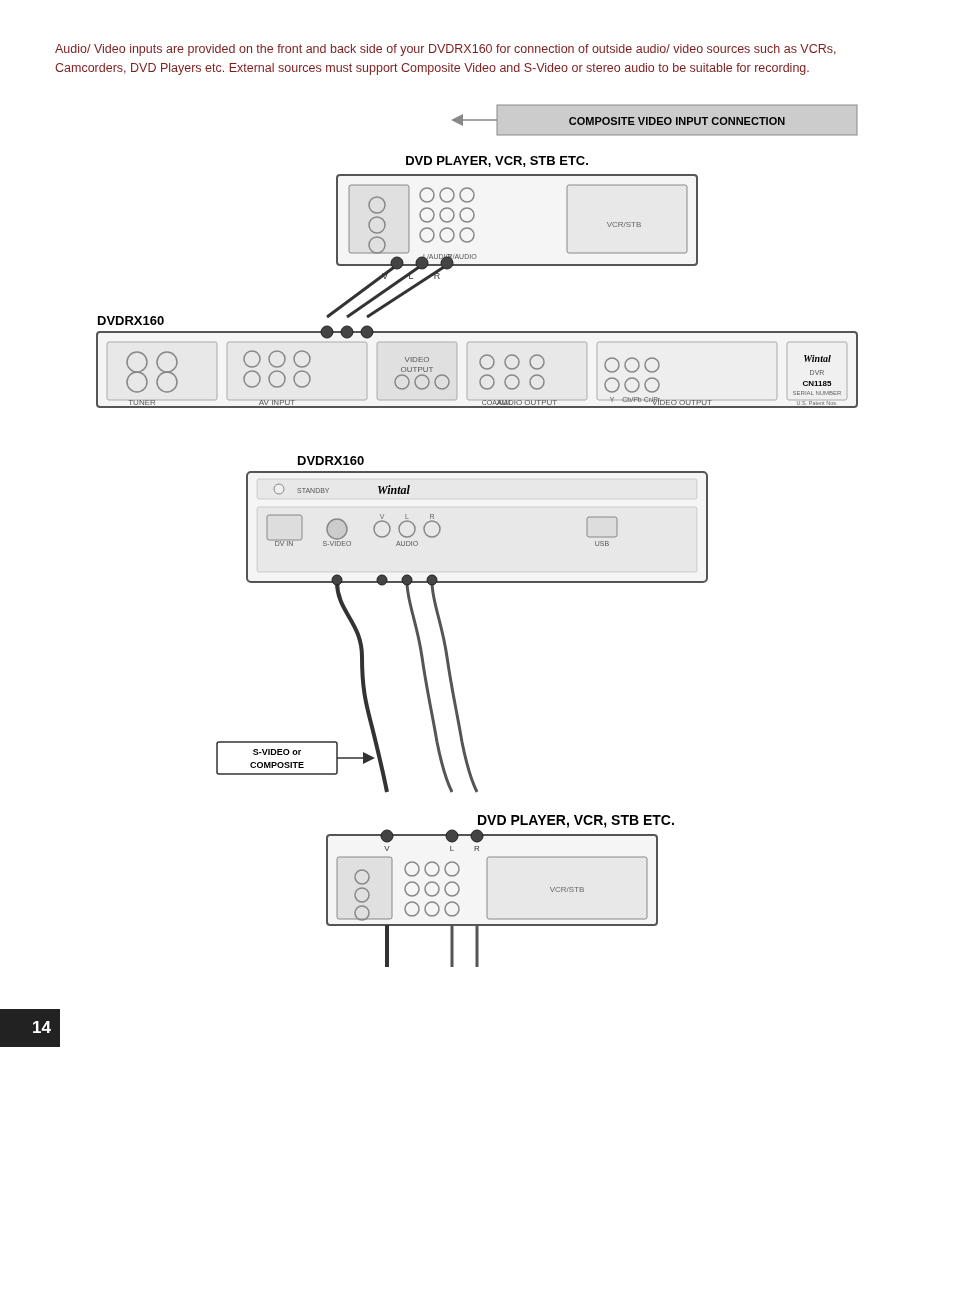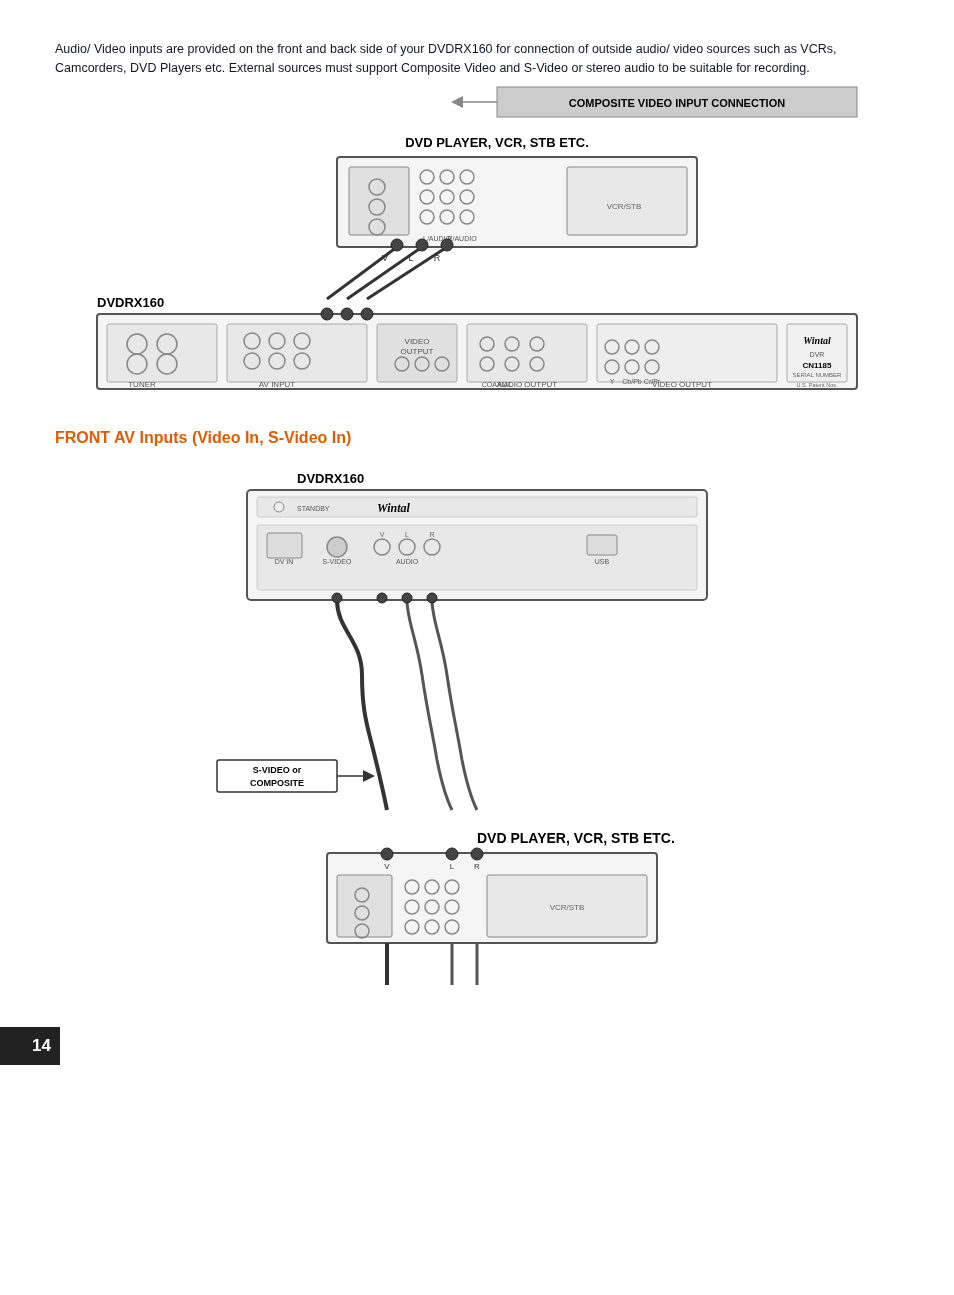--- a/index.html
+++ b/index.html
@@ -18,21 +18,22 @@
     }
     .section-title {
       color: #e05c00;
       font-size: 16px;
       font-weight: bold;
       margin-bottom: 12px;
     }
     .body-text {
       font-size: 12.5px;
       line-height: 1.55;
-      color: #0f172a;
+      margin-bottom: 18px;
+      color: #7f1d1d;
     }
     .diagram-area {
       position: relative;
       width: 100%;
       margin-bottom: 30px;
     }
     .diagram-svg {
       display: block;
       margin: 0 auto;
     }
@@ -178,21 +179,20 @@
       <circle cx="300" cy="235" r="6" fill="#444" stroke="#222" stroke-width="1"></circle>
 
       <defs>
         <marker id="arrow1" markerWidth="8" markerHeight="8" refX="4" refY="4" orient="auto">
           <path d="M0,0 L0,8 L8,4 z" fill="#888"></path>
         </marker>
       </defs>
     </svg>
   </div>
 
-  <div class="section2-title">FRONT AV Inputs (Video In, S-Video In)</div>
 
   <div class="diagram-area">
     <svg class="diagram-svg" width="560" height="530" viewBox="0 0 560 530" xmlns="http://www.w3.org/2000/svg">
 
       <text x="100" y="18" font-size="13" font-weight="bold" font-family="Arial" fill="#000">DVDRX160</text>
 
       <rect x="50" y="25" width="460" height="110" fill="#f5f5f5" stroke="#555" stroke-width="2" rx="4"></rect>
 
       <rect x="60" y="32" width="440" height="20" fill="#e8e8e8" stroke="#aaa" stroke-width="0.5" rx="2"></rect>
       <text x="100" y="46" font-size="7" font-family="Arial" fill="#555">STANDBY</text>

